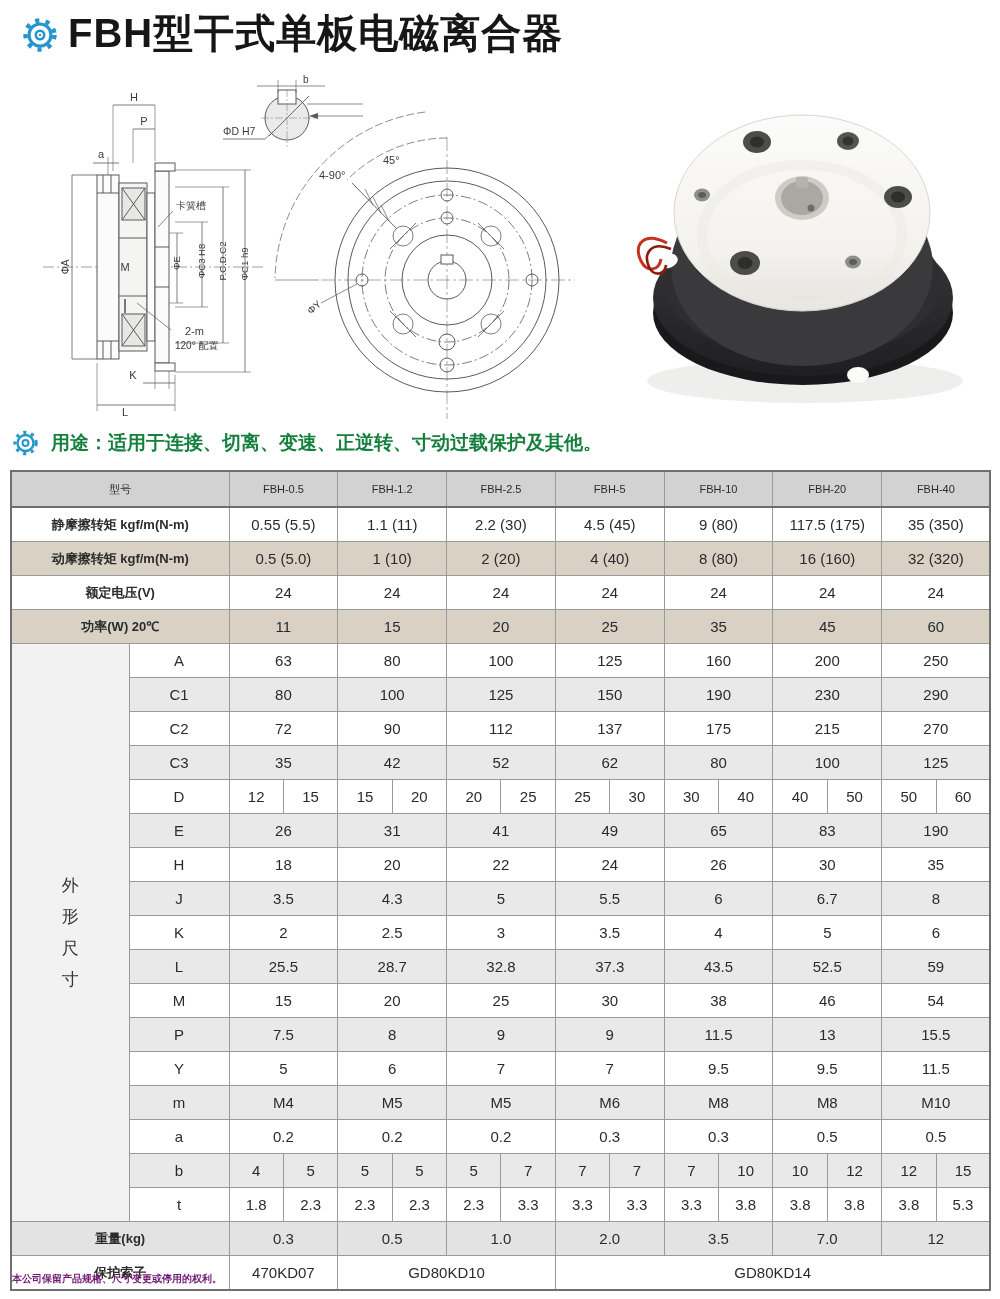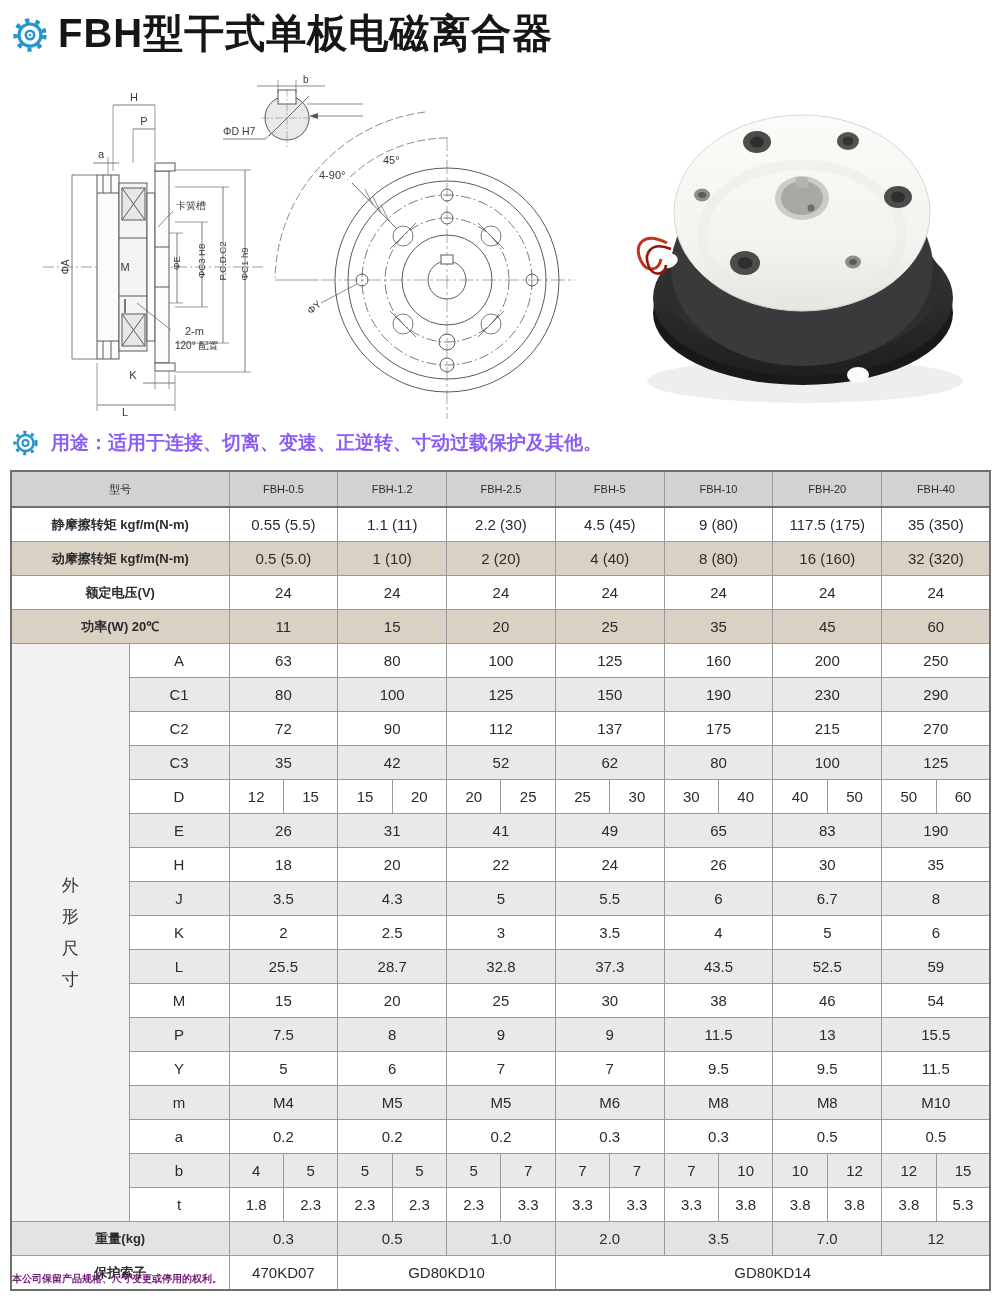--- a/index.html
+++ b/index.html
@@ -5,26 +5,26 @@
   :root{
     --c-accent:#2596cc; --c-header:#d2d2d2; --c-beige:#d9d1c4; --c-rowgray:#e9e9e9;
     --c-weight:#e3e3e3; --c-dimcol:#f2f2f2; --c-border:#9a9a9a; --c-border-dark:#6f6f6f;
     --c-text:#2b2b2b;
   }
   html,body{margin:0;padding:0;background:#fff;}
   body{font-family:"Liberation Sans", sans-serif;color:var(--c-text);}
   .page{position:relative;width:1000px;height:1299px;background:#ffffff;overflow:hidden;}
 
   
-  .title-bar{position:absolute;left:12px;top:6px;display:flex;align-items:center;gap:10px;}
+  .title-bar{position:absolute;left:22px;top:6px;display:flex;align-items:center;gap:10px;}
   .title-text{font-size:40px;font-weight:bold;color:#161616;letter-spacing:1px;}
 
   
   .usage-bar{position:absolute;left:12px;top:429px;display:flex;align-items:center;gap:12px;}
-  .usage-text{font-size:19px;font-weight:bold;color:#8b5cf6;}
+  .usage-text{font-size:19px;font-weight:bold;color:#15803d;}
 
   
   .drawings{position:absolute;left:25px;top:75px;}
   .photo{position:absolute;left:605px;top:85px;}
 
   
   table.spec{position:absolute;left:10px;top:470px;width:980px;border-collapse:collapse;
     table-layout:fixed;border:2px solid var(--c-border-dark);}
   table.spec td,table.spec th{border:1px solid var(--c-border);text-align:center;vertical-align:middle;
     padding:0;height:33px;overflow:hidden;white-space:nowrap;}

